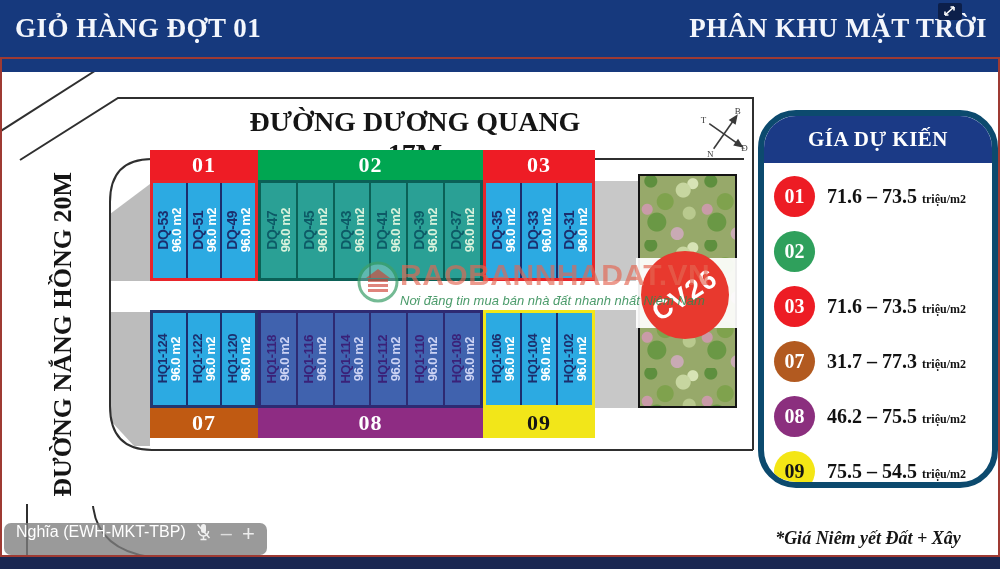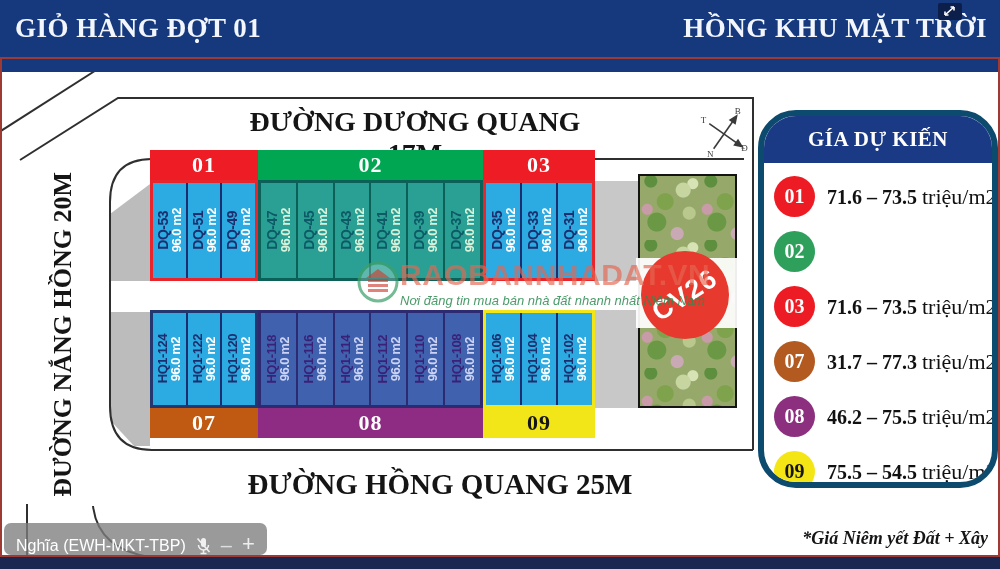--- a/index.html
+++ b/index.html
@@ -63,43 +63,43 @@
           border:6px solid #0c4a6e;border-radius:38px;box-sizing:border-box;overflow:hidden;z-index:6;}
   .legend-head{height:47px;background:#1b3a86;display:flex;align-items:center;justify-content:center;
                color:#fff;font-weight:bold;font-size:21px;letter-spacing:.5px;}
   .legend-rows{display:flex;flex-direction:column;padding:6px 8px 8px 10px;}
   .lrow{height:55px;display:flex;align-items:center;gap:12px;}
   .lcirc{width:41px;height:41px;border-radius:50%;flex:0 0 41px;display:flex;align-items:center;
          justify-content:center;color:#fff;font-weight:bold;font-size:20px;}
   .lcirc.dark{color:#151515;}
   .lprice{font-size:20px;color:#111;white-space:nowrap;}
   .lprice b{font-weight:bold;}
-  .lprice .unit{font-style:normal;font-weight:normal;font-size:22px;}
-  .legend-note{position:absolute;left:748px;top:528px;width:246px;text-align:right;z-index:6;
+  .lprice .unit{font-style:normal;font-weight:bold;font-size:12px;}
+  .legend-note{position:absolute;left:748px;top:528px;width:246px;text-align:center;z-index:6;
                font-style:italic;font-weight:bold;font-size:18px;color:#151515;padding-right:6px;box-sizing:border-box;}
   
   .watermark{position:absolute;left:356px;top:260px;z-index:8;display:flex;align-items:flex-start;
              pointer-events:none;font-family:"Liberation Sans","DejaVu Sans",sans-serif;}
   .wm-brand{font-size:30px;font-weight:bold;letter-spacing:.5px;color:rgba(227,101,82,.66);line-height:1;}
   .wm-tag{font-size:13px;font-style:italic;color:rgba(44,138,80,.85);margin-top:3px;}
   
   .pill{position:absolute;left:4px;top:523px;height:32px;background:rgba(125,125,125,.78);
-        border-radius:7px;display:flex;align-items:flex-end;gap:10px;padding:0 12px;z-index:9;
+        border-radius:7px;display:flex;align-items:flex-start;gap:10px;padding:0 12px;z-index:9;
         font-family:"Liberation Sans","DejaVu Sans",sans-serif;color:#fff;font-size:16px;}
   .pill .minus{color:#dedede;font-size:20px;line-height:1;}
   .pill .plus{color:#ededed;font-size:22px;line-height:1;}
 </style>
 </head>
 <body>
 
 <div class="stage">
 
   <div class="header-bar">
     <span class="ht ht-left">GIỎ HÀNG ĐỢT 01</span>
-    <span class="ht ht-right">HỒNG KHU MẶT TRỜI</span>
+    <span class="ht ht-right">PHÂN KHU MẶT TRỜI</span>
   </div>
   <div class="share-ico">
     <svg width="18" height="13" viewBox="0 0 18 13">
       <path d="M4 10 L13 2" stroke="#fff" stroke-width="1.6" fill="none"></path>
       <path d="M13 2 L9.5 2 M13 2 L13 5.5" stroke="#fff" stroke-width="1.6" fill="none"></path>
       <path d="M4 10 L4 6.5 M4 10 L7.5 10" stroke="#fff" stroke-width="1.6" fill="none"></path>
     </svg>
   </div>
 
   <svg class="roads" width="1000" height="569" viewBox="0 0 1000 569">
@@ -111,21 +111,20 @@
     <path d="M 20,160 L 118,98 L 753,98 L 753,450" stroke="#2f2f2f" stroke-width="2" fill="none"></path>
     <path d="M 744,159 L 152,159 Q 110,159 110,202 L 110,406 Q 110,450 152,450 L 753,450" stroke="#2f2f2f" stroke-width="2" fill="none"></path>
     <path d="M 27,504 L 27,556" stroke="#2f2f2f" stroke-width="2" fill="none"></path>
     <path d="M 93,506 Q 98,549 150,557" stroke="#2f2f2f" stroke-width="2" fill="none"></path>
   </svg>
 
   <div class="street street-top">ĐƯỜNG DƯƠNG QUANG 17M</div>
   <div class="street street-left">
     <span class="vtext">ĐƯỜNG NẮNG HỒNG 20M</span>
   </div>
-  <div class="street street-bottom">ĐƯỜNG HỒNG QUANG 25M</div>
 
   <svg style="position:absolute;left:696px;top:106px;z-index:3" width="56" height="56" viewBox="0 0 56 56">
     <g transform="rotate(35 28 28)" stroke="#3a3a3a" stroke-width="1.6" fill="#3a3a3a">
       <line x1="28" y1="10" x2="28" y2="46"></line>
       <line x1="10" y1="28" x2="46" y2="28"></line>
       <polygon points="28,6 25,13 31,13"></polygon>
       <polygon points="50,28 43,25 43,31"></polygon>
       <text x="28" y="4" font-size="9" text-anchor="middle" stroke="none" transform="rotate(-35 28 4)">B</text>
       <text x="53" y="31" font-size="9" text-anchor="middle" stroke="none" transform="rotate(-35 53 28)">Đ</text>
       <text x="28" y="55" font-size="9" text-anchor="middle" stroke="none" transform="rotate(-35 28 52)">N</text>

